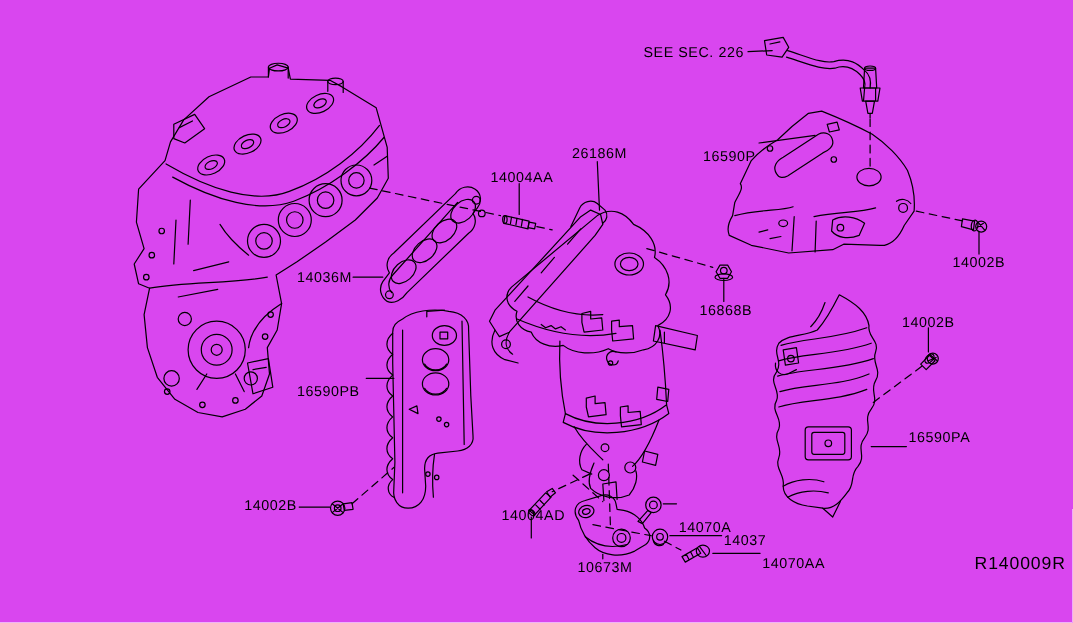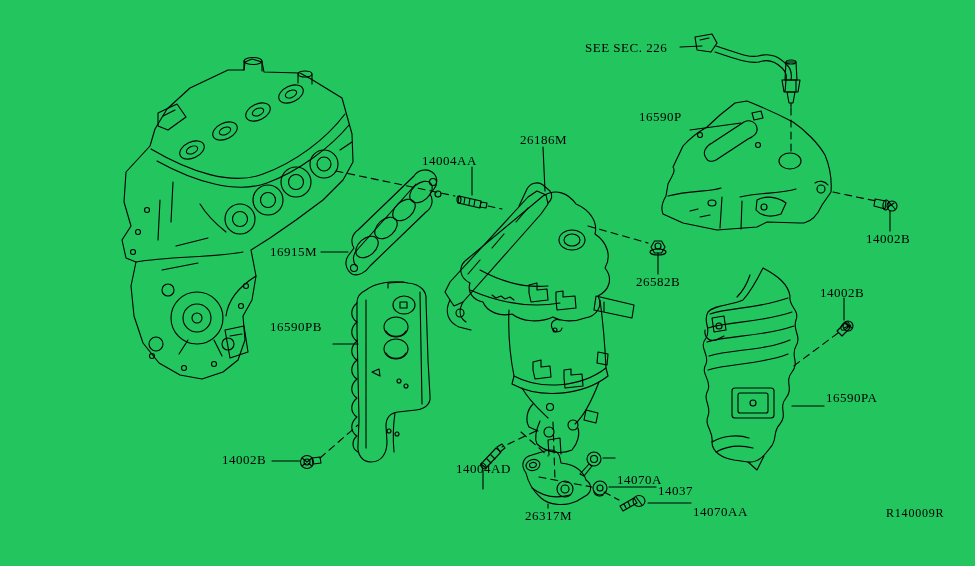--- a/index.html
+++ b/index.html
@@ -1,22 +1,22 @@
 <!DOCTYPE html>
 <html><head>
 <meta charset="utf-8">
 <style>
   html,body{margin:0;padding:0;background:#ffffff;}
-  .stage{position:relative;width:975px;height:566px;background:#22c55e;overflow:hidden;
-         font-family:Liberation Serif, serif;}
+  .stage{position:relative;width:975px;height:566px;background:#d946ef;overflow:hidden;
+         font-family:Liberation Sans, sans-serif;}
   .stage svg{position:absolute;left:0;top:0;}
   .stage svg *{vector-effect:non-scaling-stroke;}
   .art{fill:none;stroke:#000;stroke-width:1.1;stroke-linecap:round;stroke-linejoin:round;}
   .lbl{position:absolute;font-size:13px;line-height:13px;letter-spacing:.5px;color:#000;white-space:nowrap;}
-  .ref{font-size:12px;line-height:16px;letter-spacing:.8px;}
+  .ref{font-size:16px;line-height:16px;letter-spacing:.8px;}
 </style>
 </head>
 <body>
 
 <div class="stage">
 <svg width="975" height="566" viewBox="0 0 975 566">
   <g class="art">
 
     <g>
       <path d="M150,146 L126,172 L124,202 L131,226 L122,240 L126,258 L136,262 L131,286 L134,316 L143,343 L159,363 L180,375 L202,379 L223,372 L238,360 L245,340 L243,316 L252,300 L256,276 L251,250 L270,238 L296,220 L323,200 L343,180 L353,162 L352,134 L342,98 L311,79 L300,73 L264,72 L262,62 L252,59 L245,62 L244,70 L228,70 L190,88 L167,109 L155,129 Z"></path>
@@ -274,29 +274,29 @@
       <path d="M483,470 L483,489"></path>
       <path d="M548,504 L548,508"></path>
       <path d="M603,458 L615,458"></path>
       <path d="M609,487 L656,487"></path>
       <path d="M648,503 L691,503"></path>
     </g>
   </g>
 </svg>
 
 <div class="lbl" style="left:585px;top:41px">SEE SEC. 226</div>
-<div class="lbl" style="left:639px;top:110px">16590P</div>
+<div class="lbl" style="left:639px;top:135px">16590P</div>
 <div class="lbl" style="left:520px;top:133px">26186M</div>
-<div class="lbl" style="left:422px;top:154px">14004AA</div>
-<div class="lbl" style="left:270px;top:245px">16915M</div>
-<div class="lbl" style="left:636px;top:275px">26582B</div>
+<div class="lbl" style="left:446px;top:154px">14004AA</div>
+<div class="lbl" style="left:270px;top:245px">14036M</div>
+<div class="lbl" style="left:636px;top:275px">16868B</div>
 <div class="lbl" style="left:866px;top:232px">14002B</div>
 <div class="lbl" style="left:820px;top:286px">14002B</div>
 <div class="lbl" style="left:826px;top:391px">16590PA</div>
-<div class="lbl" style="left:270px;top:320px">16590PB</div>
+<div class="lbl" style="left:270px;top:349px">16590PB</div>
 <div class="lbl" style="left:222px;top:453px">14002B</div>
 <div class="lbl" style="left:456px;top:462px">14004AD</div>
-<div class="lbl" style="left:525px;top:509px">26317M</div>
+<div class="lbl" style="left:525px;top:509px">10673M</div>
 <div class="lbl" style="left:617px;top:473px">14070A</div>
 <div class="lbl" style="left:658px;top:484px">14037</div>
 <div class="lbl" style="left:693px;top:505px">14070AA</div>
 <div class="lbl ref" style="left:886px;top:505px">R140009R</div>
 </div>
 
 </body></html>

